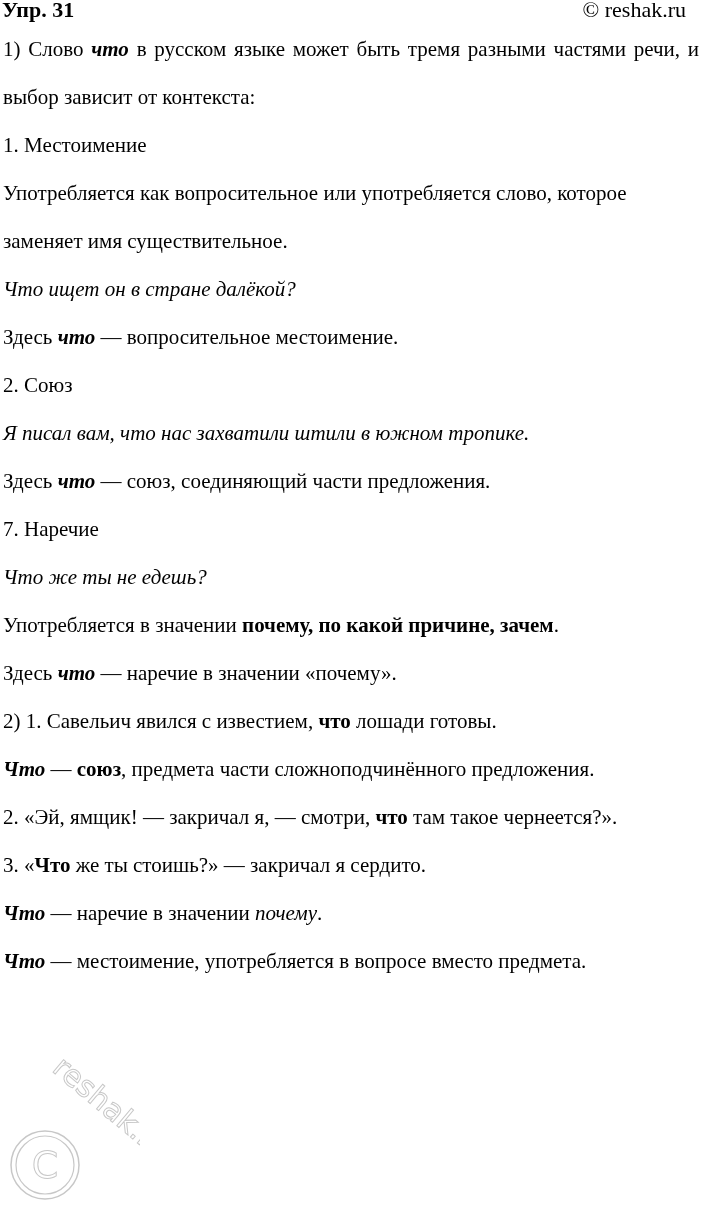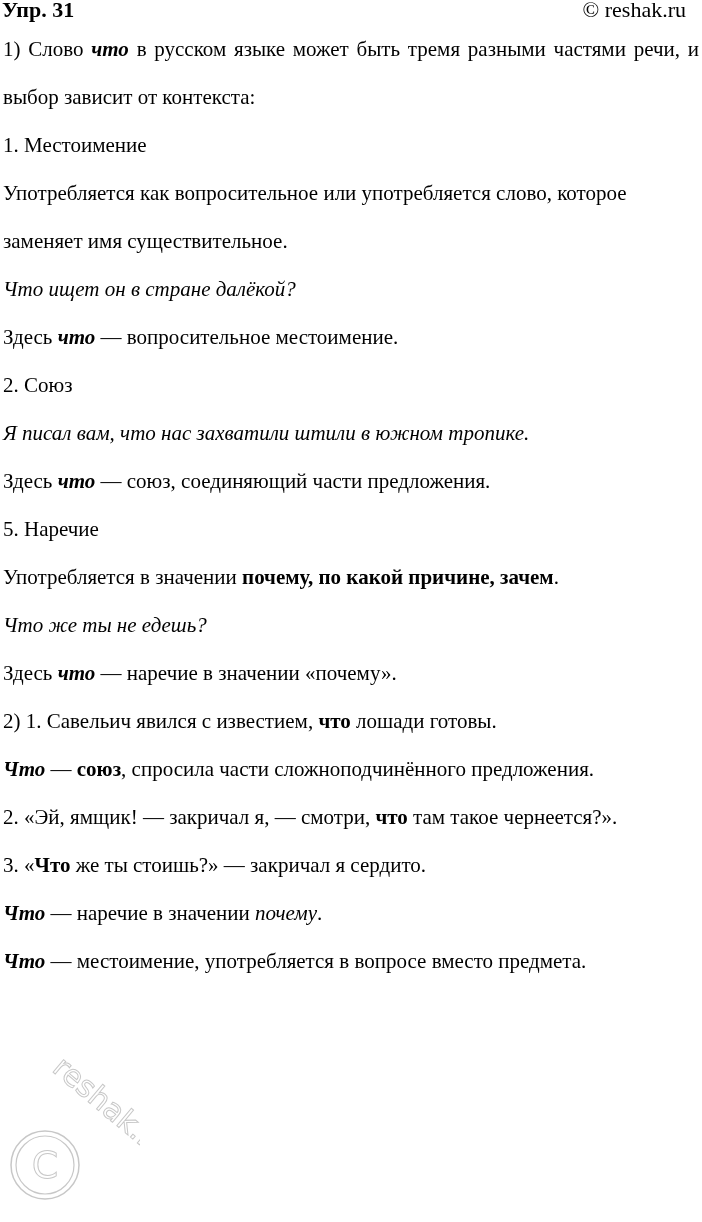--- a/index.html
+++ b/index.html
@@ -38,27 +38,27 @@
 
   <p class="p h">1. Местоимение</p>
   <p class="p wrap">Употребляется как вопросительное или употребляется слово, которое заменяет имя существительное.</p>
   <p class="p it">Что ищет он в стране далёкой?</p>
   <p class="p"><span>Здесь </span><span class="bi">что</span><span> — вопросительное местоимение.</span></p>
 
   <p class="p h">2. Союз</p>
   <p class="p it">Я писал вам, что нас захватили штили в южном тропике.</p>
   <p class="p"><span>Здесь </span><span class="bi">что</span><span> — союз, соединяющий части предложения.</span></p>
 
-  <p class="p h">5. Наречие</p>
+  <p class="p h">7. Наречие</p>
+  <p class="p it">Что же ты не едешь?</p>
   <p class="p"><span>Употребляется в значении </span><span class="b">почему</span><span class="b">, </span><span class="b">по какой причине</span><span class="b">, </span><span class="b">зачем</span><span>.</span></p>
-  <p class="p it">Что же ты не едешь?</p>
   <p class="p"><span>Здесь </span><span class="bi">что</span><span> — наречие в значении «почему».</span></p>
 
   <p class="p"><span>2) 1. Савельич явился с известием, </span><span class="b">что</span><span> лошади готовы.</span></p>
-  <p class="p"><span class="bi">Что</span><span> — </span><span class="b">союз</span><span>, спросила части сложноподчинённого предложения.</span></p>
+  <p class="p"><span class="bi">Что</span><span> — </span><span class="b">союз</span><span>, предмета части сложноподчинённого предложения.</span></p>
 
   <p class="p"><span>2. «Эй, ямщик! — закричал я, — смотри, </span><span class="b">что</span><span> там такое чернеется?».</span></p>
 
   <p class="p"><span>3. «</span><span class="b">Что</span><span> же ты стоишь?» — закричал я сердито.</span></p>
   <p class="p"><span class="bi">Что</span><span> — наречие в значении </span><span class="it">почему</span><span>.</span></p>
 
   <p class="p"><span class="bi">Что</span><span> — местоимение, употребляется в вопросе вместо предмета.</span></p>
 </div>
 
 <svg class="watermark" viewBox="0 0 130 170">

